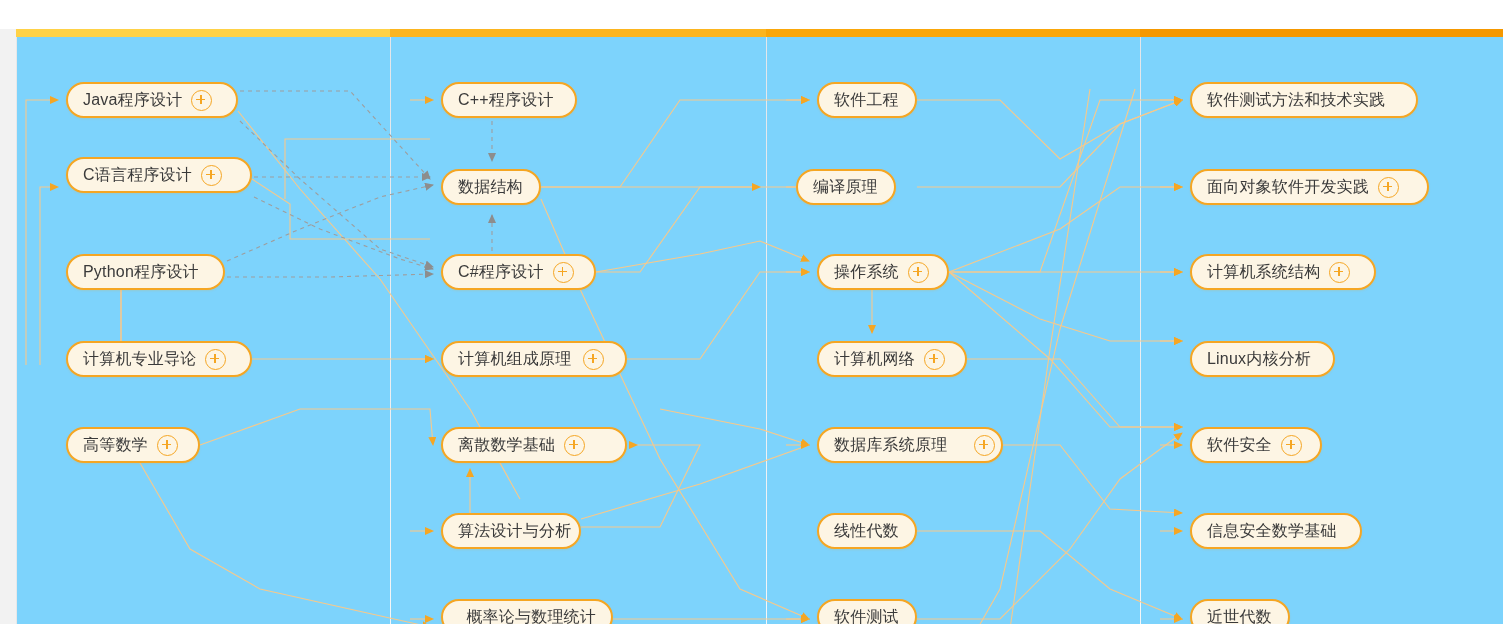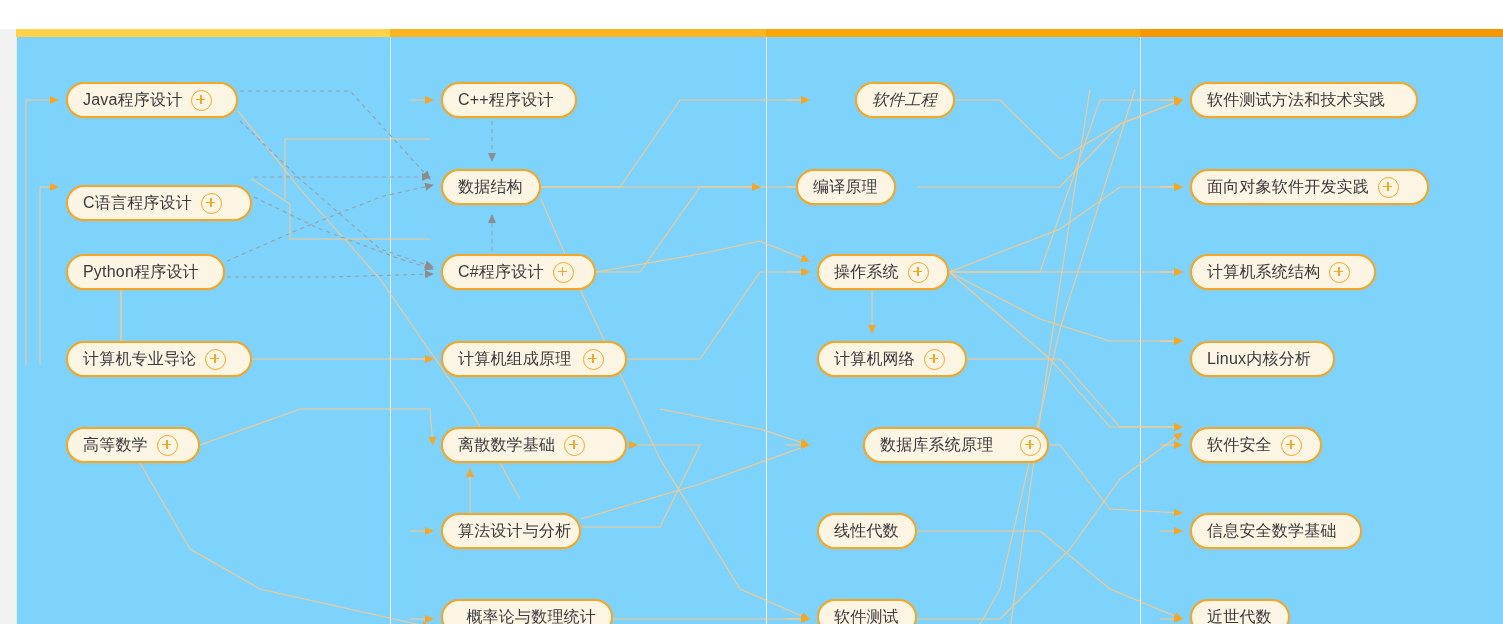--- a/index.html
+++ b/index.html
@@ -196,21 +196,21 @@
       <path d="M786,416 L809,416" marker-end="url(#ar)"></path>
       <path d="M786,590 L809,590" marker-end="url(#ar)"></path>
     </g>
   </svg>
 
   <div id="node-layer">
       <div class="node" style="left: 66px; top: 53px; width: 172px;">
         <span class="label">Java程序设计</span>
         <span class="plus"></span>
       </div>
-      <div class="node" style="left: 66px; top: 156px; width: 186px; text-align: center;">
+      <div class="node" style="left: 66px; top: 128px; width: 186px; text-align: center;">
         <span class="label">C语言程序设计</span>
         <span class="plus"></span>
       </div>
       <div class="node" style="left: 66px; top: 225px; width: 159px;">
         <span class="label">Python程序设计</span>
       </div>
       <div class="node" style="left: 66px; top: 312px; width: 186px;">
         <span class="label">计算机专业导论</span>
         <span class="plus"></span>
       </div>
@@ -235,35 +235,35 @@
       <div class="node" style="left: 441px; top: 398px; width: 186px;">
         <span class="label">离散数学基础</span>
         <span class="plus"></span>
       </div>
       <div class="node" style="left: 441px; top: 484px; width: 140px;">
         <span class="label">算法设计与分析</span>
       </div>
       <div class="node" style="left: 441px; top: 570px; width: 172px; justify-content: flex-end;">
         <span class="label">概率论与数理统计</span>
       </div>
-      <div class="node" style="left: 855px; top: 53px; width: 100px; font-style: italic;">
+      <div class="node" style="left: 817px; top: 53px; width: 100px;">
         <span class="label">软件工程</span>
       </div>
       <div class="node" style="left: 796px; top: 140px; width: 100px; text-align: right;">
         <span class="label">编译原理</span>
       </div>
       <div class="node" style="left: 817px; top: 225px; width: 132px;">
         <span class="label">操作系统</span>
         <span class="plus"></span>
       </div>
       <div class="node" style="left: 817px; top: 312px; width: 150px;">
         <span class="label">计算机网络</span>
         <span class="plus"></span>
       </div>
-      <div class="node" style="left: 863px; top: 398px; width: 186px; gap: 27px;">
+      <div class="node" style="left: 817px; top: 398px; width: 186px; gap: 27px;">
         <span class="label">数据库系统原理</span>
         <span class="plus"></span>
       </div>
       <div class="node" style="left: 817px; top: 484px; width: 100px;">
         <span class="label">线性代数</span>
       </div>
       <div class="node" style="left: 817px; top: 570px; width: 100px;">
         <span class="label">软件测试</span>
       </div>
       <div class="node" style="left: 1190px; top: 53px; width: 228px;">

